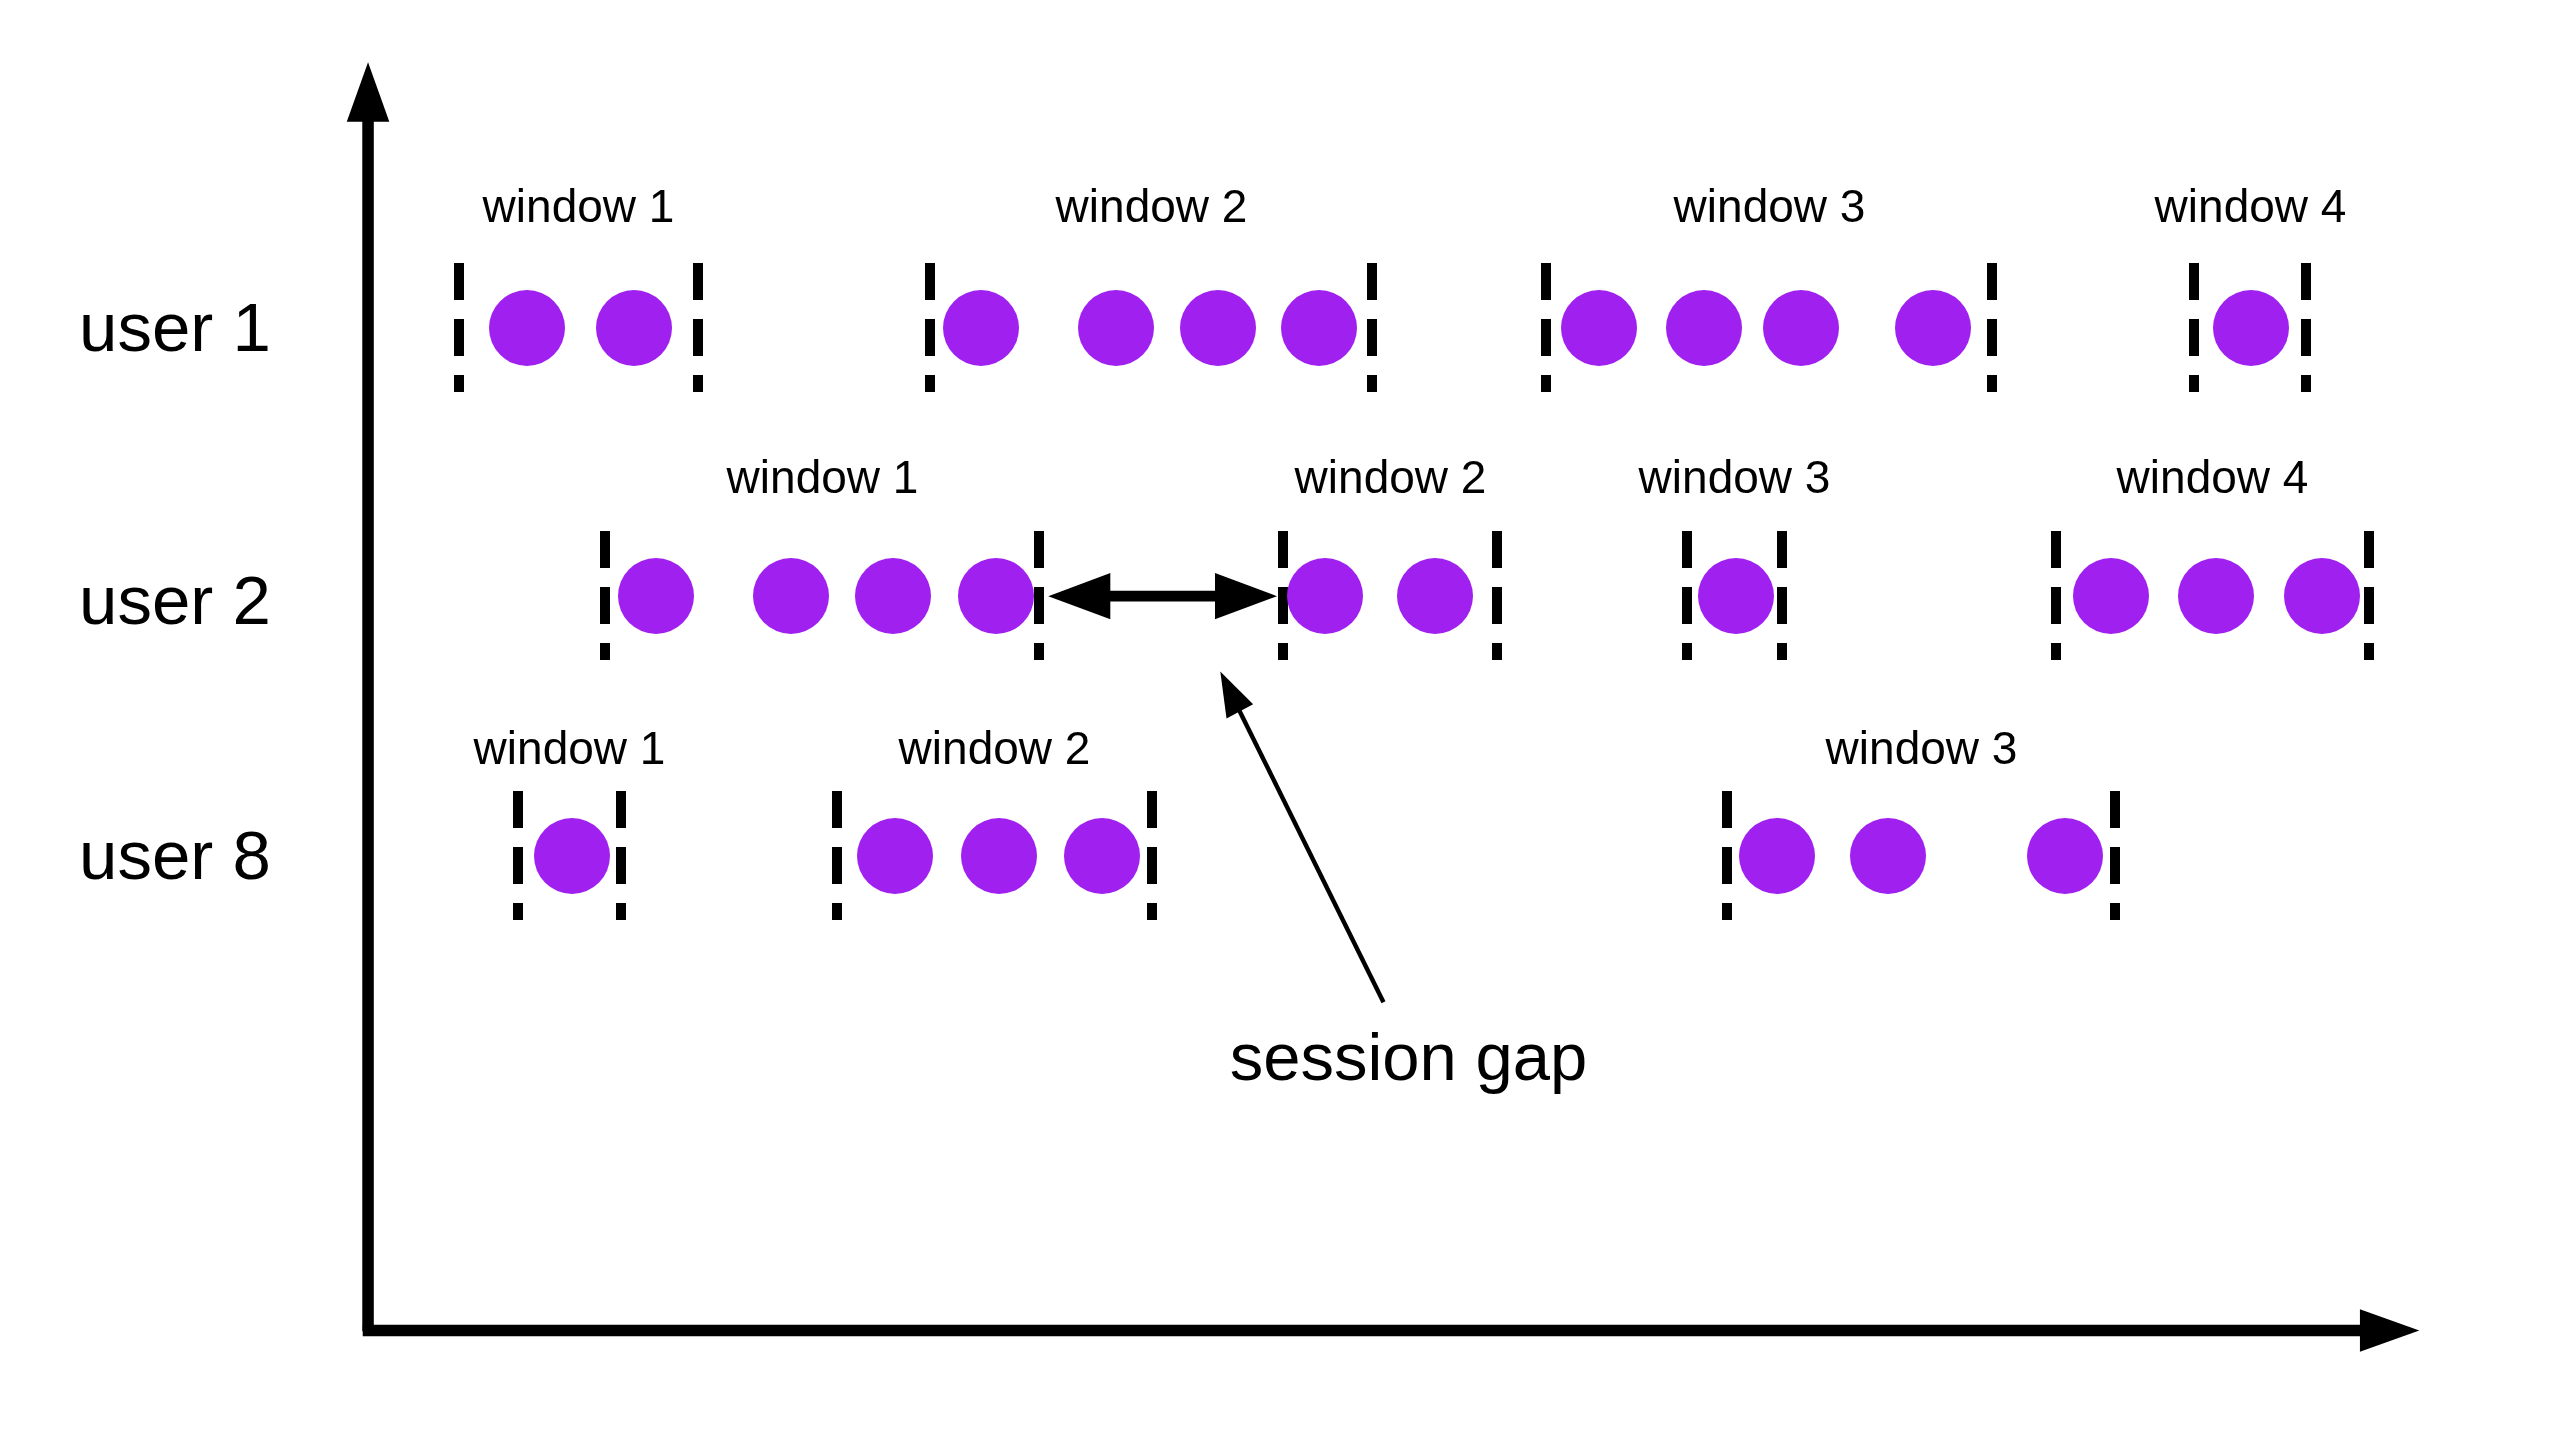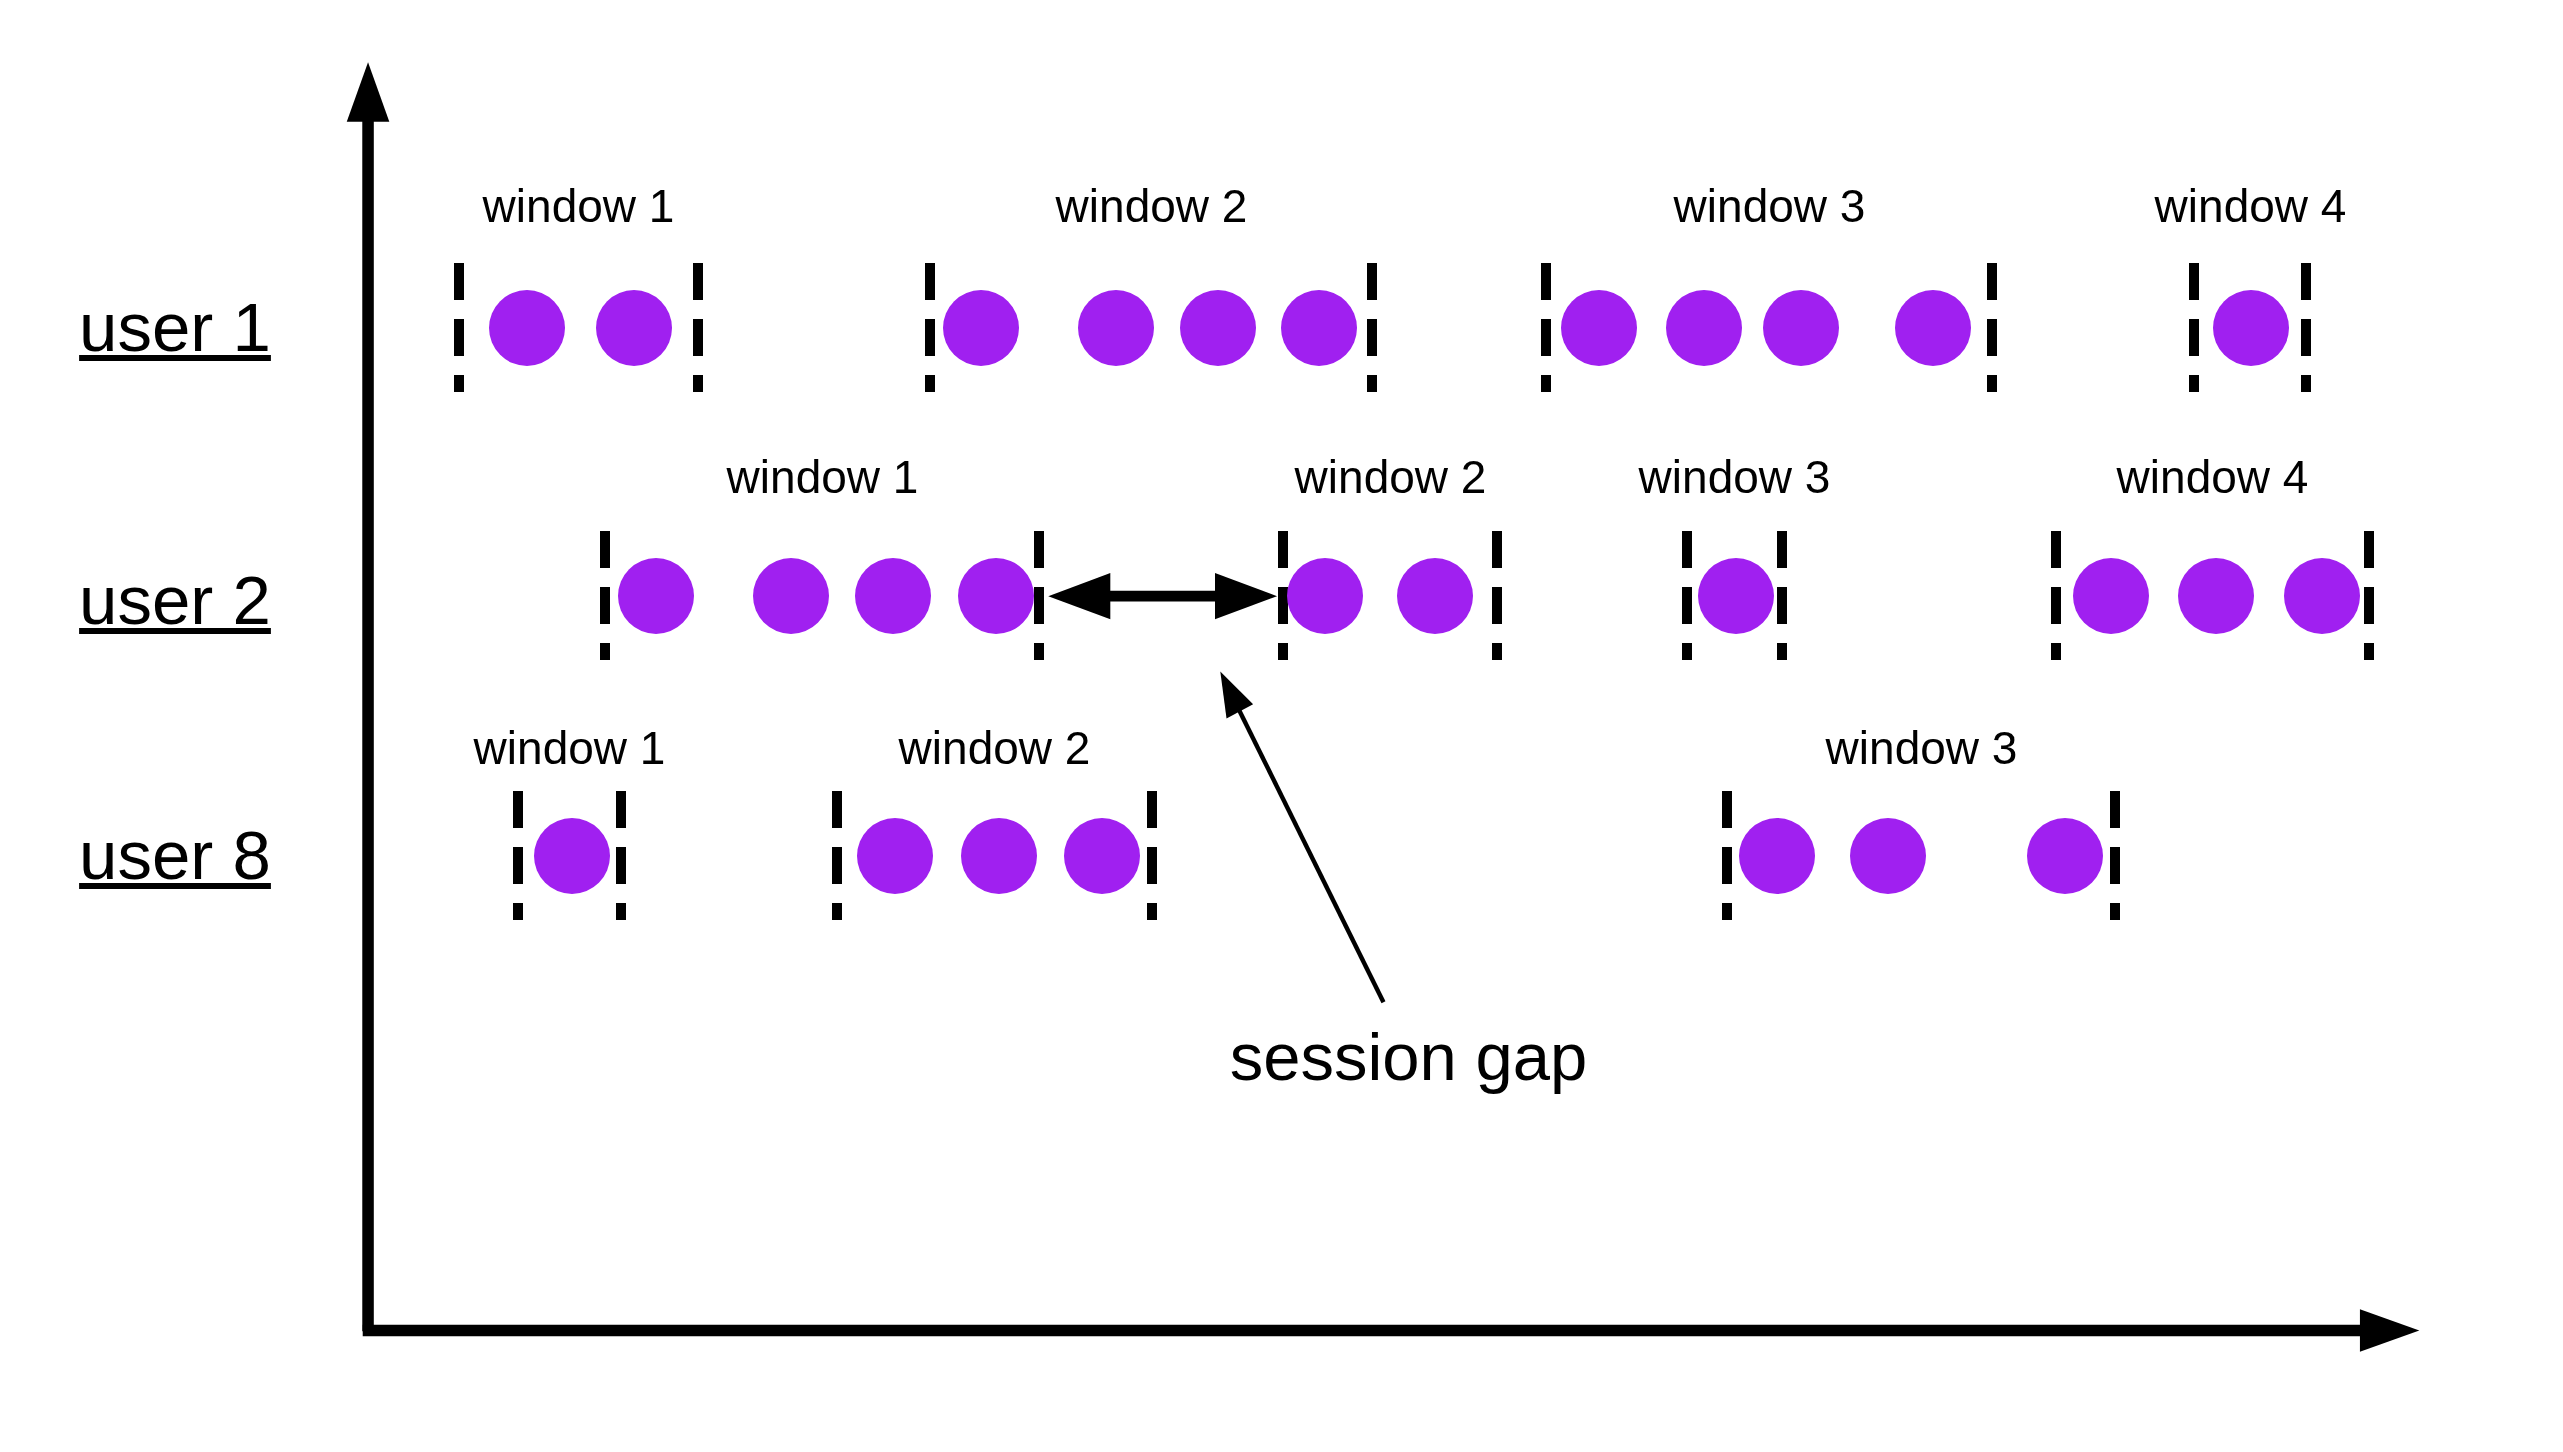--- a/index.html
+++ b/index.html
@@ -14,21 +14,21 @@
     position:relative;
     width:2563px;height:1453px;
     background:var(--bg);
     overflow:hidden;
     font-family:"Liberation Sans", sans-serif;
     color:var(--text);
   }
   .abs{position:absolute;}
   .user-label{
     width:248px;text-align:center;
-    font-size:69px;line-height:80px;white-space:nowrap;text-decoration:underline;
+    font-size:69px;line-height:80px;white-space:nowrap;
   }
   .window-label{
     width:461px;text-align:center;
     font-size:46px;line-height:76px;white-space:nowrap;
   }
   .dash{
     width:9.8px;height:129px;
     background:repeating-linear-gradient(to bottom, var(--line) 0 37px, transparent 37px 56px);
   }
   .dot{

